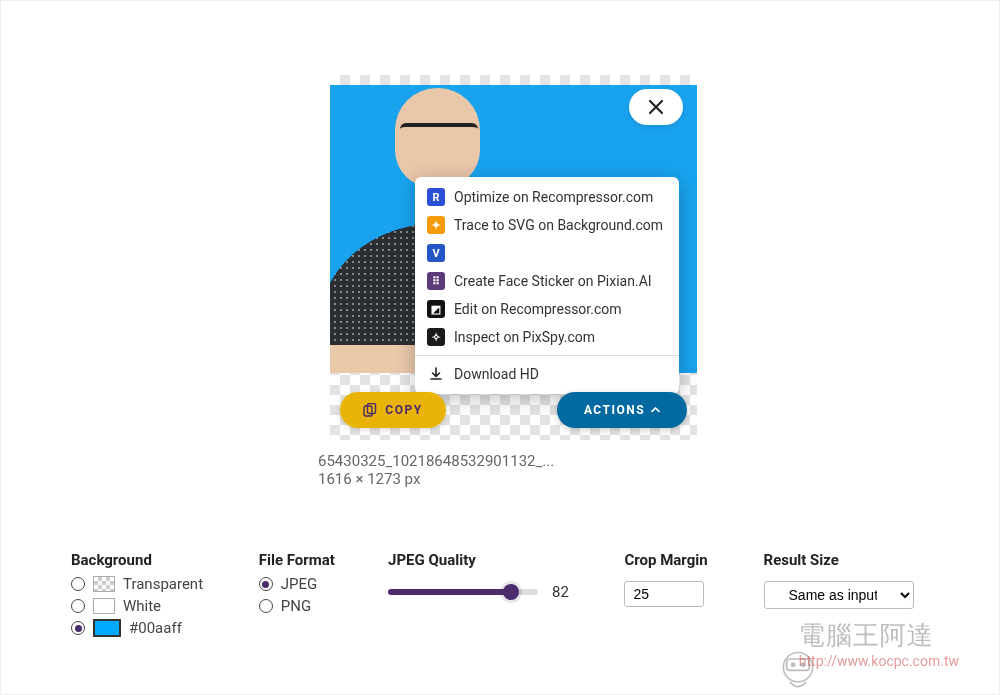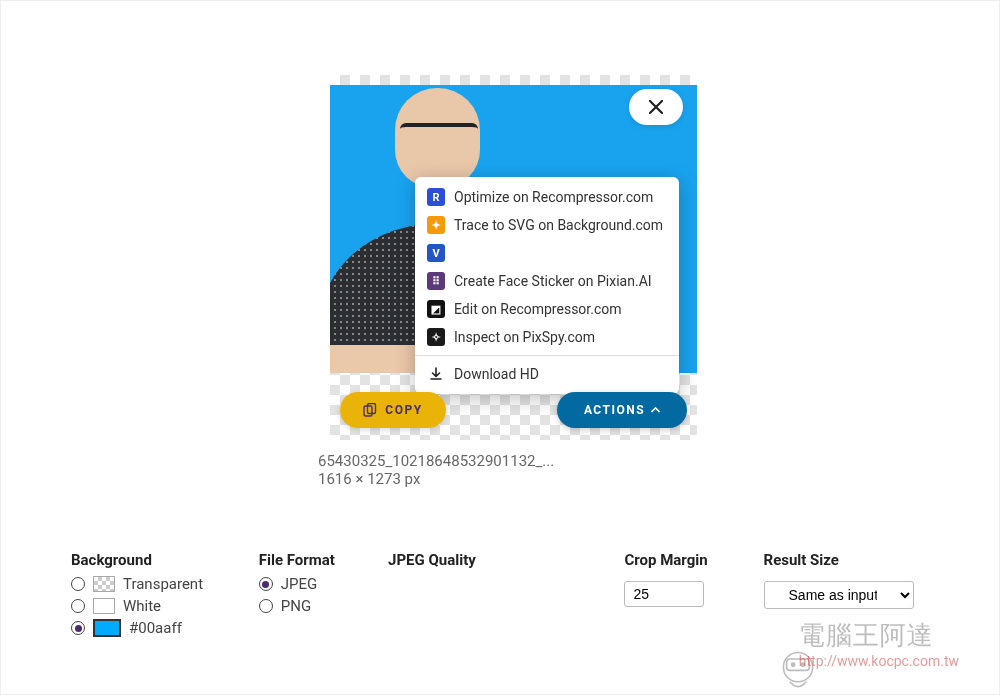--- a/index.html
+++ b/index.html
@@ -410,20 +410,27 @@
       <span>JPEG</span>
     </div>
     <div class="opt-row">
       <span class="radio"></span>
       <span>PNG</span>
     </div>
   </div>
 
   <div class="group" style="width:210px">
     <h4>JPEG Quality</h4>
+    <div class="slider-wrap">
+      <div class="slider">
+        <div class="slider-fill" id="slider-fill" style="width: 82%;"></div>
+        <div class="slider-thumb" id="slider-thumb" style="left: 82%;"></div>
+      </div>
+      <span class="slider-val">82</span>
+    </div>
   </div>
 
   <div class="group" style="width:110px">
     <h4>Crop Margin</h4>
     <input class="text-input" value="25" style="">
   </div>
 
   <div class="group" style="width:170px">
     <h4>Result Size</h4>
     <select class="select">

